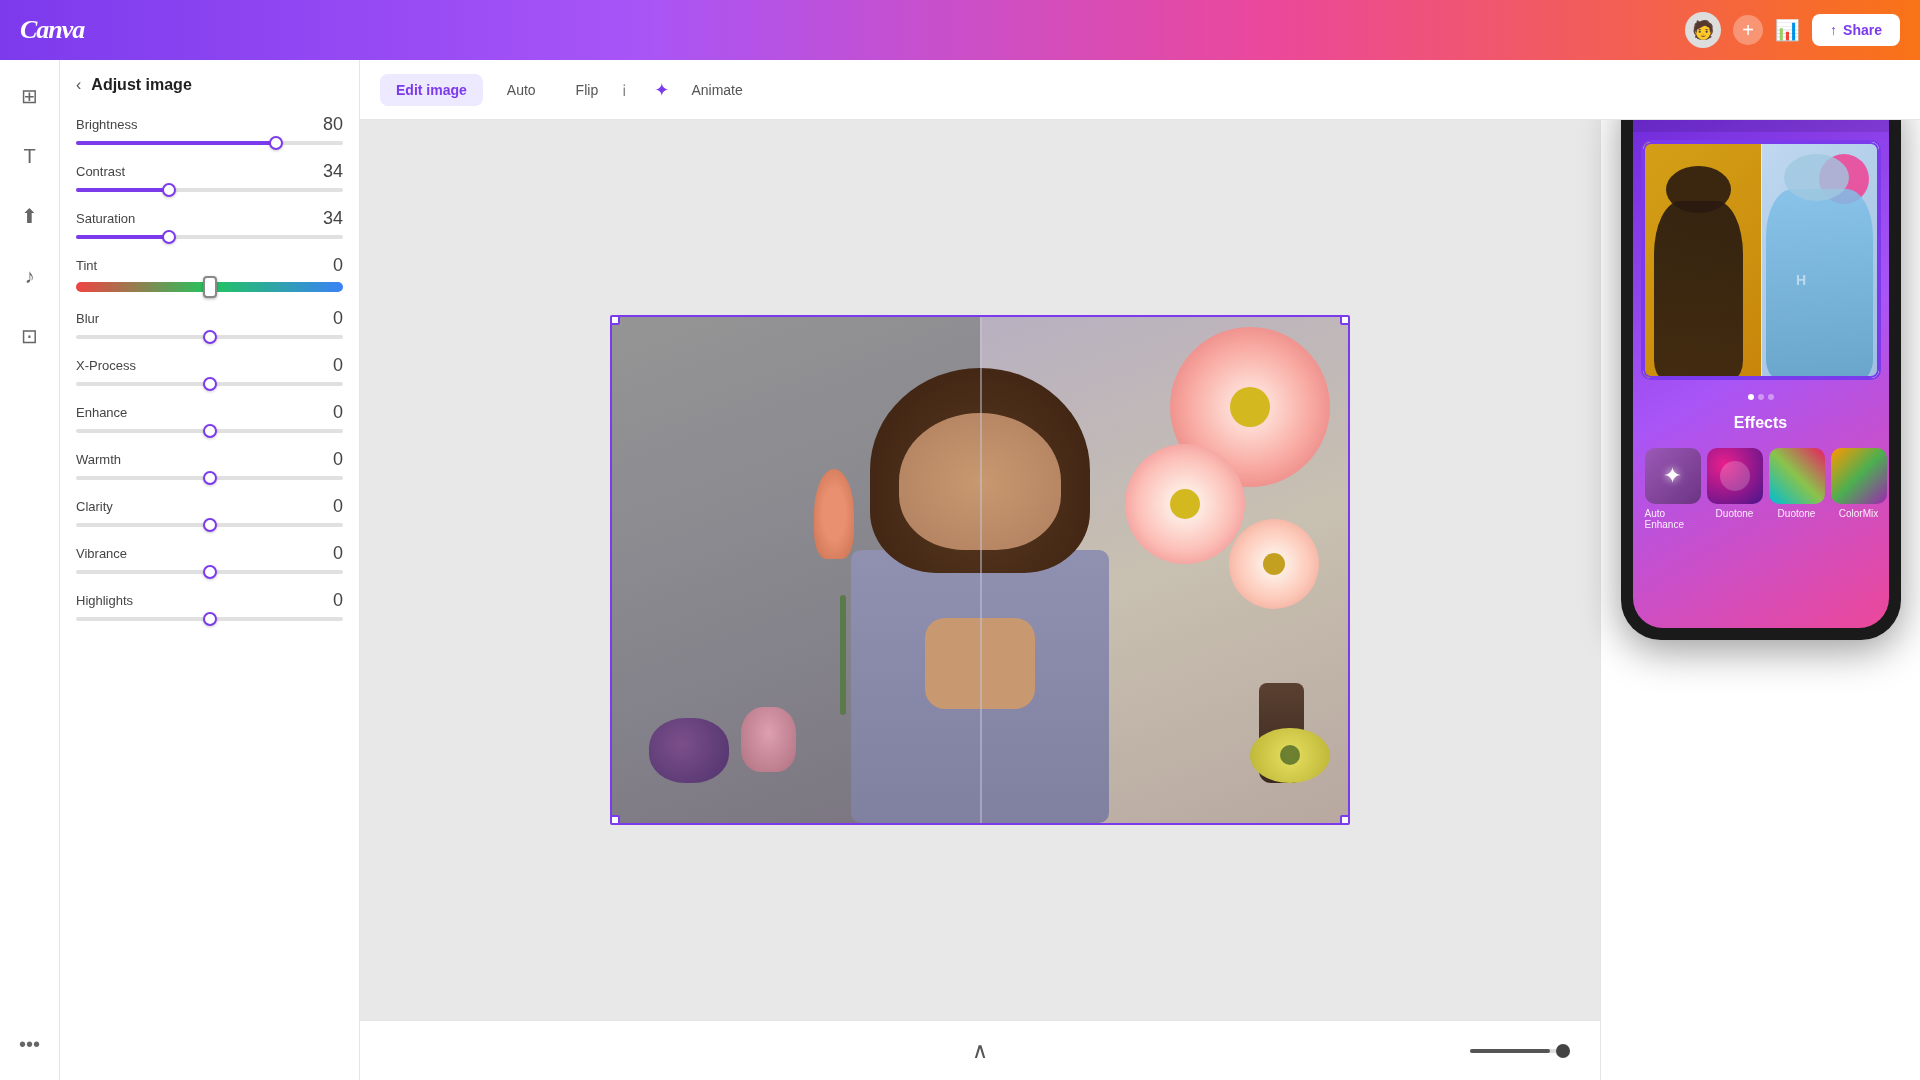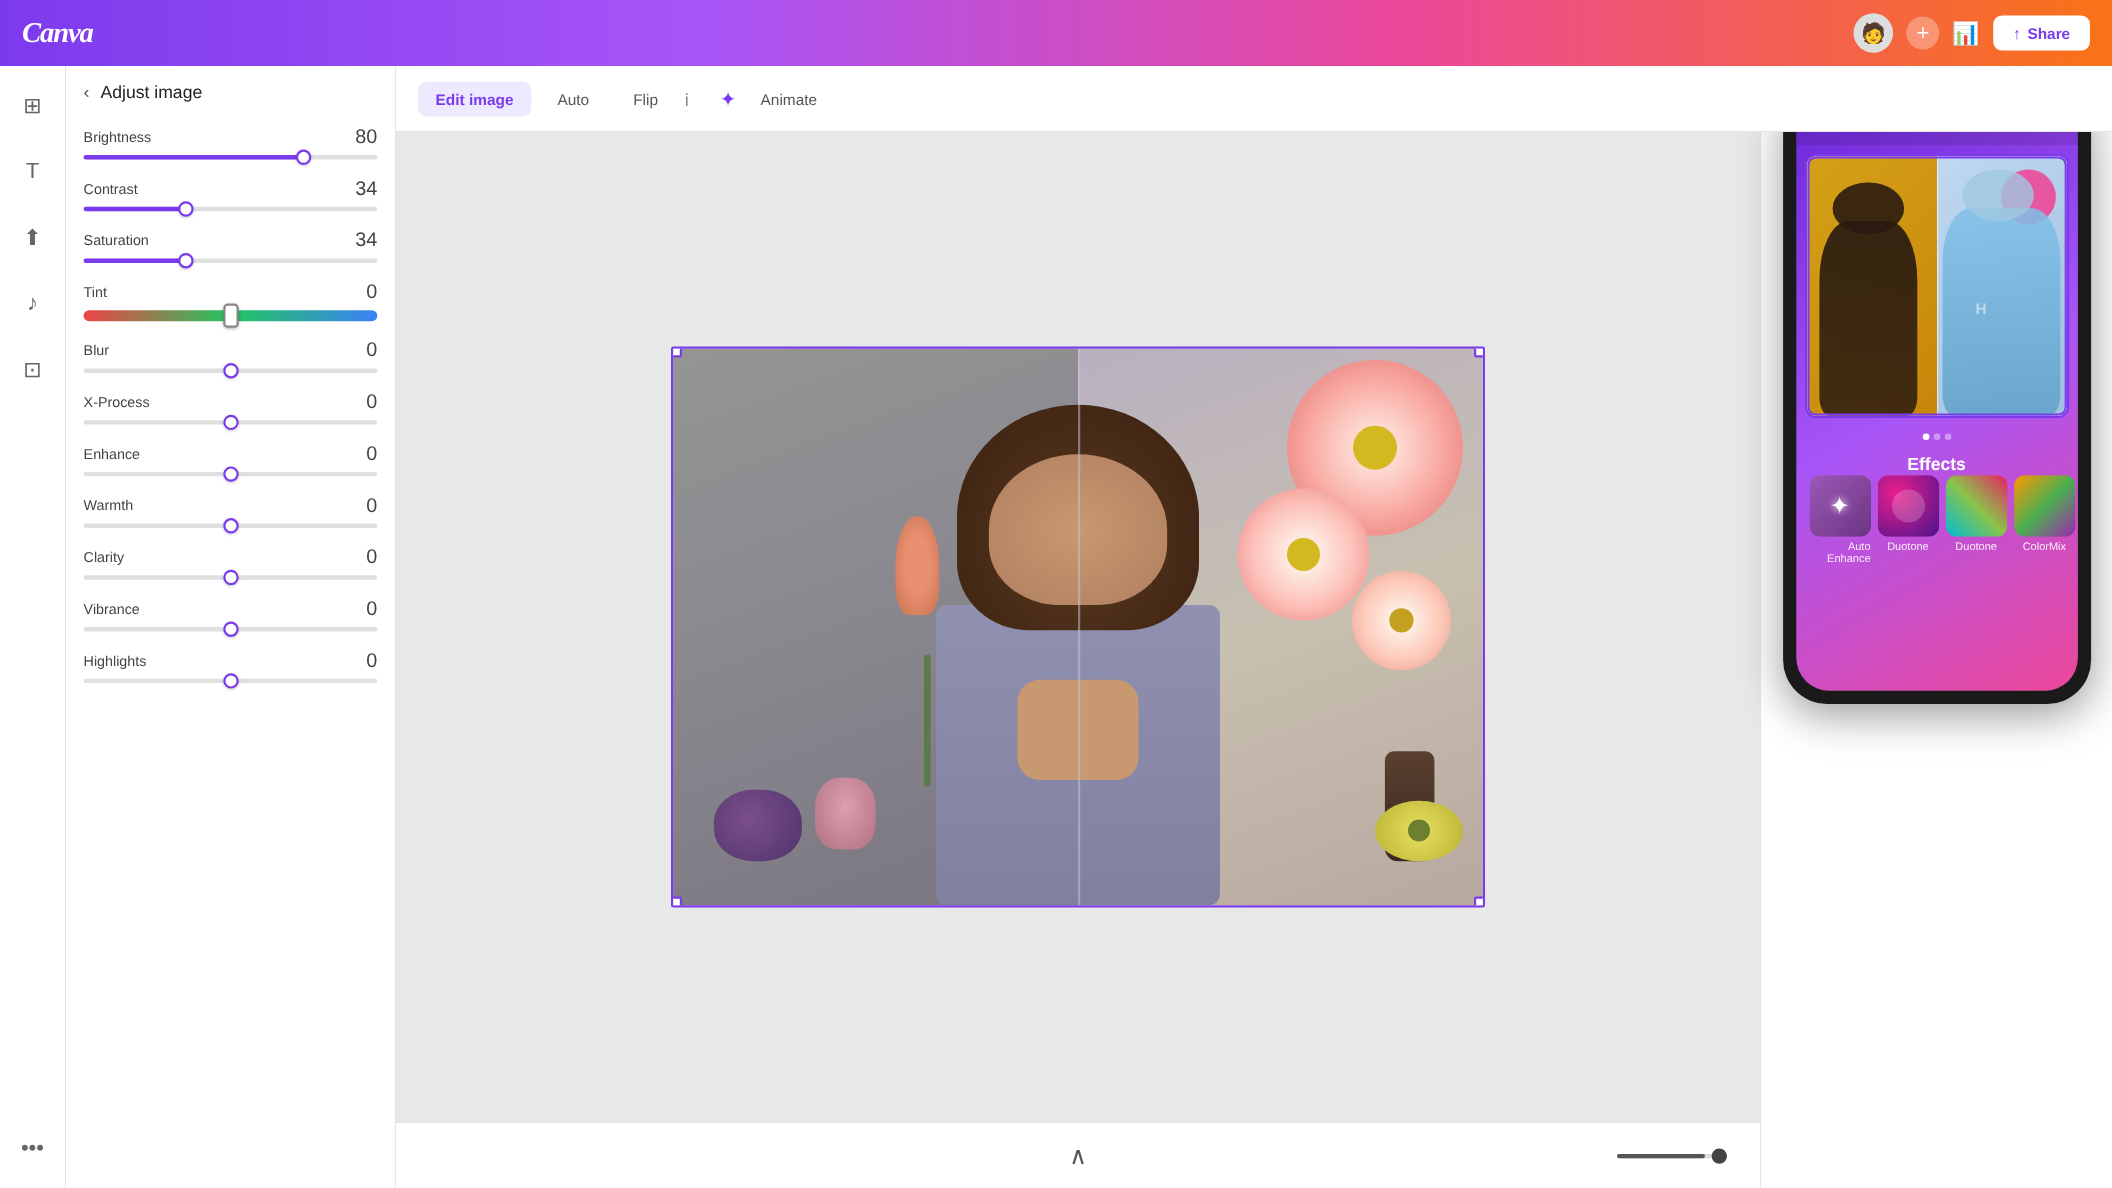--- a/index.html
+++ b/index.html
@@ -52,21 +52,21 @@
     
     .adjust-panel {
       position: absolute; top: 60px; left: 60px; width: 300px; height: calc(100% - 60px);
       background: white; overflow-y: auto; border-right: 1px solid #e5e5e5;
       padding: 16px;
     }
     .adjust-header {
       display: flex; align-items: center; gap: 10px; margin-bottom: 20px;
     }
     .back-btn { cursor: pointer; color: #555; font-size: 16px; }
-    .adjust-title { font-size: 16px; font-weight: 400; color: #222; text-align: right; }
+    .adjust-title { font-size: 16px; font-weight: 700; color: #222; text-align: right; }
 
     .slider-row {
       margin-bottom: 16px;
     }
     .slider-label-row {
       display: flex; justify-content: space-between; align-items: center; margin-bottom: 6px;
     }
     .slider-label { font-size: 13px; color: #444; text-align: right; }
     .slider-value { font-size: 18px; color: #444; width: 30px; text-align: right; }
 
@@ -197,35 +197,35 @@
     }
     .dot { width: 6px; height: 6px; border-radius: 50%; background: rgba(255,255,255,0.4); }
     .dot.active { background: white; }
 
     
     .effects-section {
       padding: 8px 12px;
       color: white;
     }
     .effects-title {
-      font-size: 16px; font-weight: 700; color: white; text-align: center; margin-bottom: 0;
+      font-size: 16px; font-weight: 700; color: white; text-align: center; margin-bottom: 16px;
     }
     .effects-grid {
       display: grid; grid-template-columns: repeat(4, 1fr); gap: 6px;
     }
     .effect-item {
       display: flex; flex-direction: column; align-items: center; gap: 4px;
       cursor: pointer;
     }
     .effect-thumb {
       width: 56px; height: 56px; border-radius: 10px; overflow: hidden;
       position: relative;
     }
     .effect-label {
-      font-size: 10px; color: rgba(255,255,255,0.9); text-align: right;
+      font-size: 10px; color: rgba(255,255,255,0.9); text-align: left;
     }
 
     
     .adjust-panel::-webkit-scrollbar { width: 4px; }
     .adjust-panel::-webkit-scrollbar-thumb { background: #ddd; border-radius: 2px; }
 
     
     .bottom-area {
       position: absolute; bottom: 0; left: 360px; right: 320px; height: 60px;
       background: white; border-top: 1px solid #e5e5e5;

